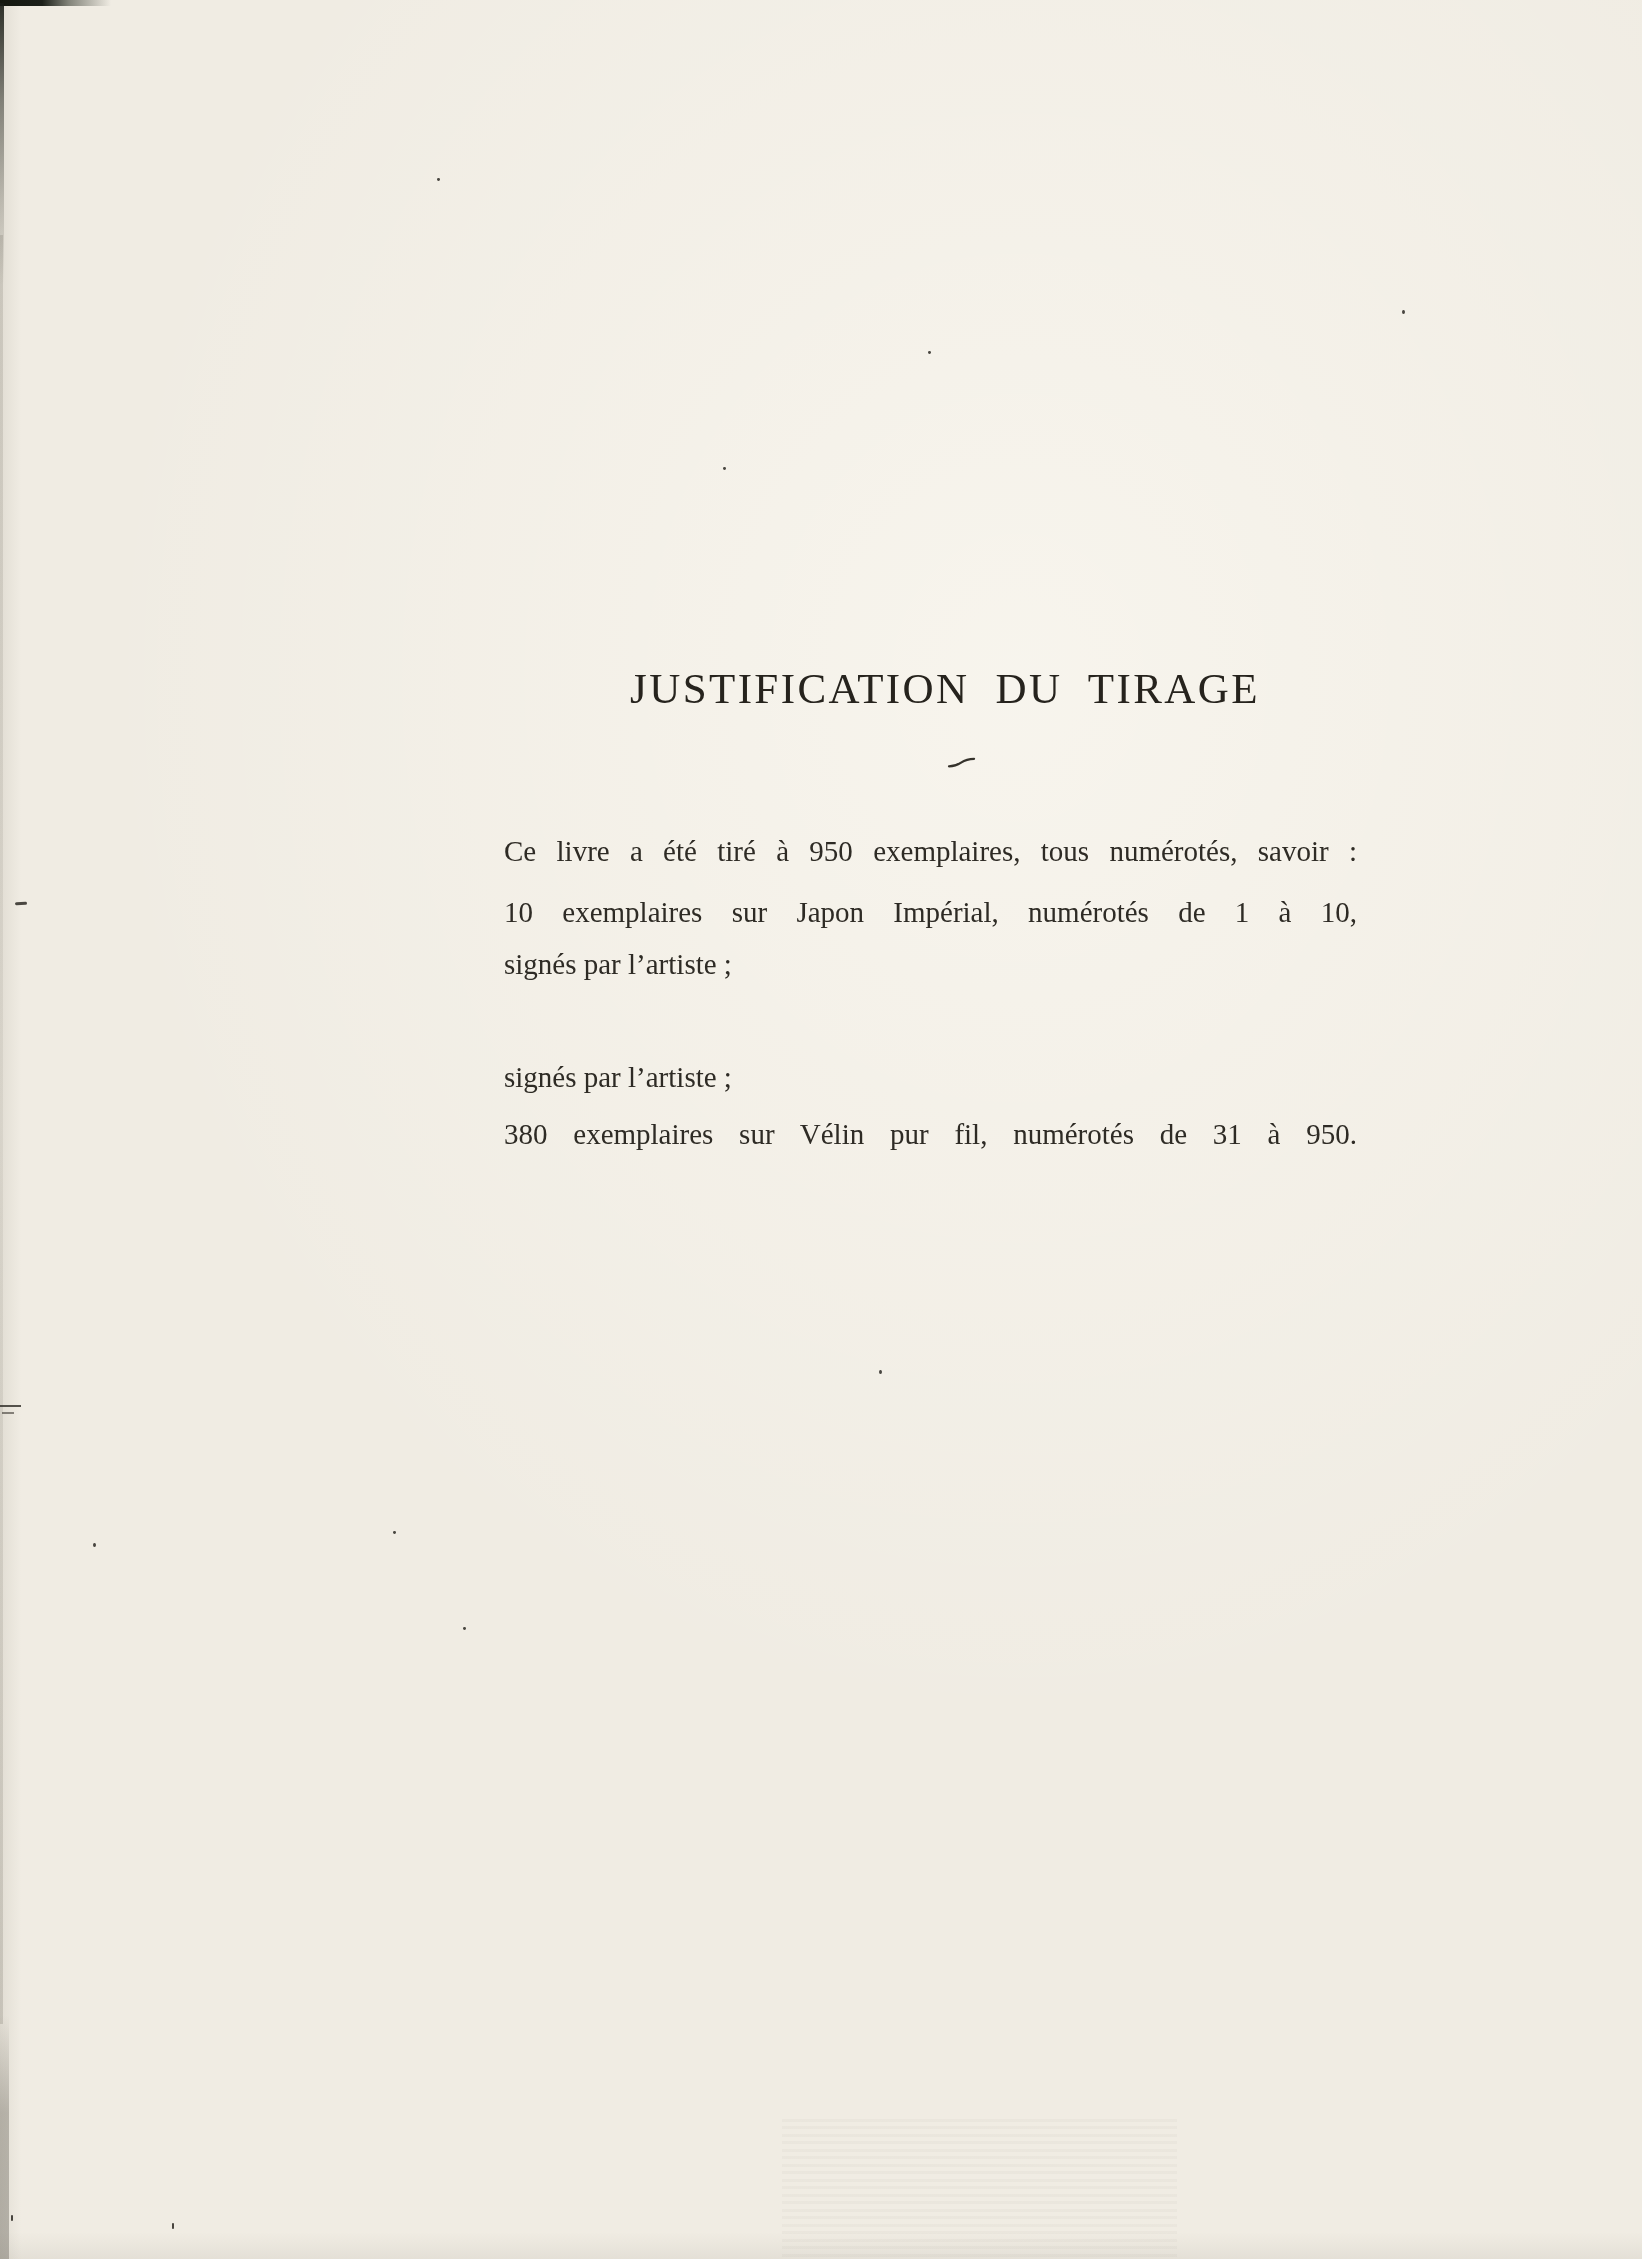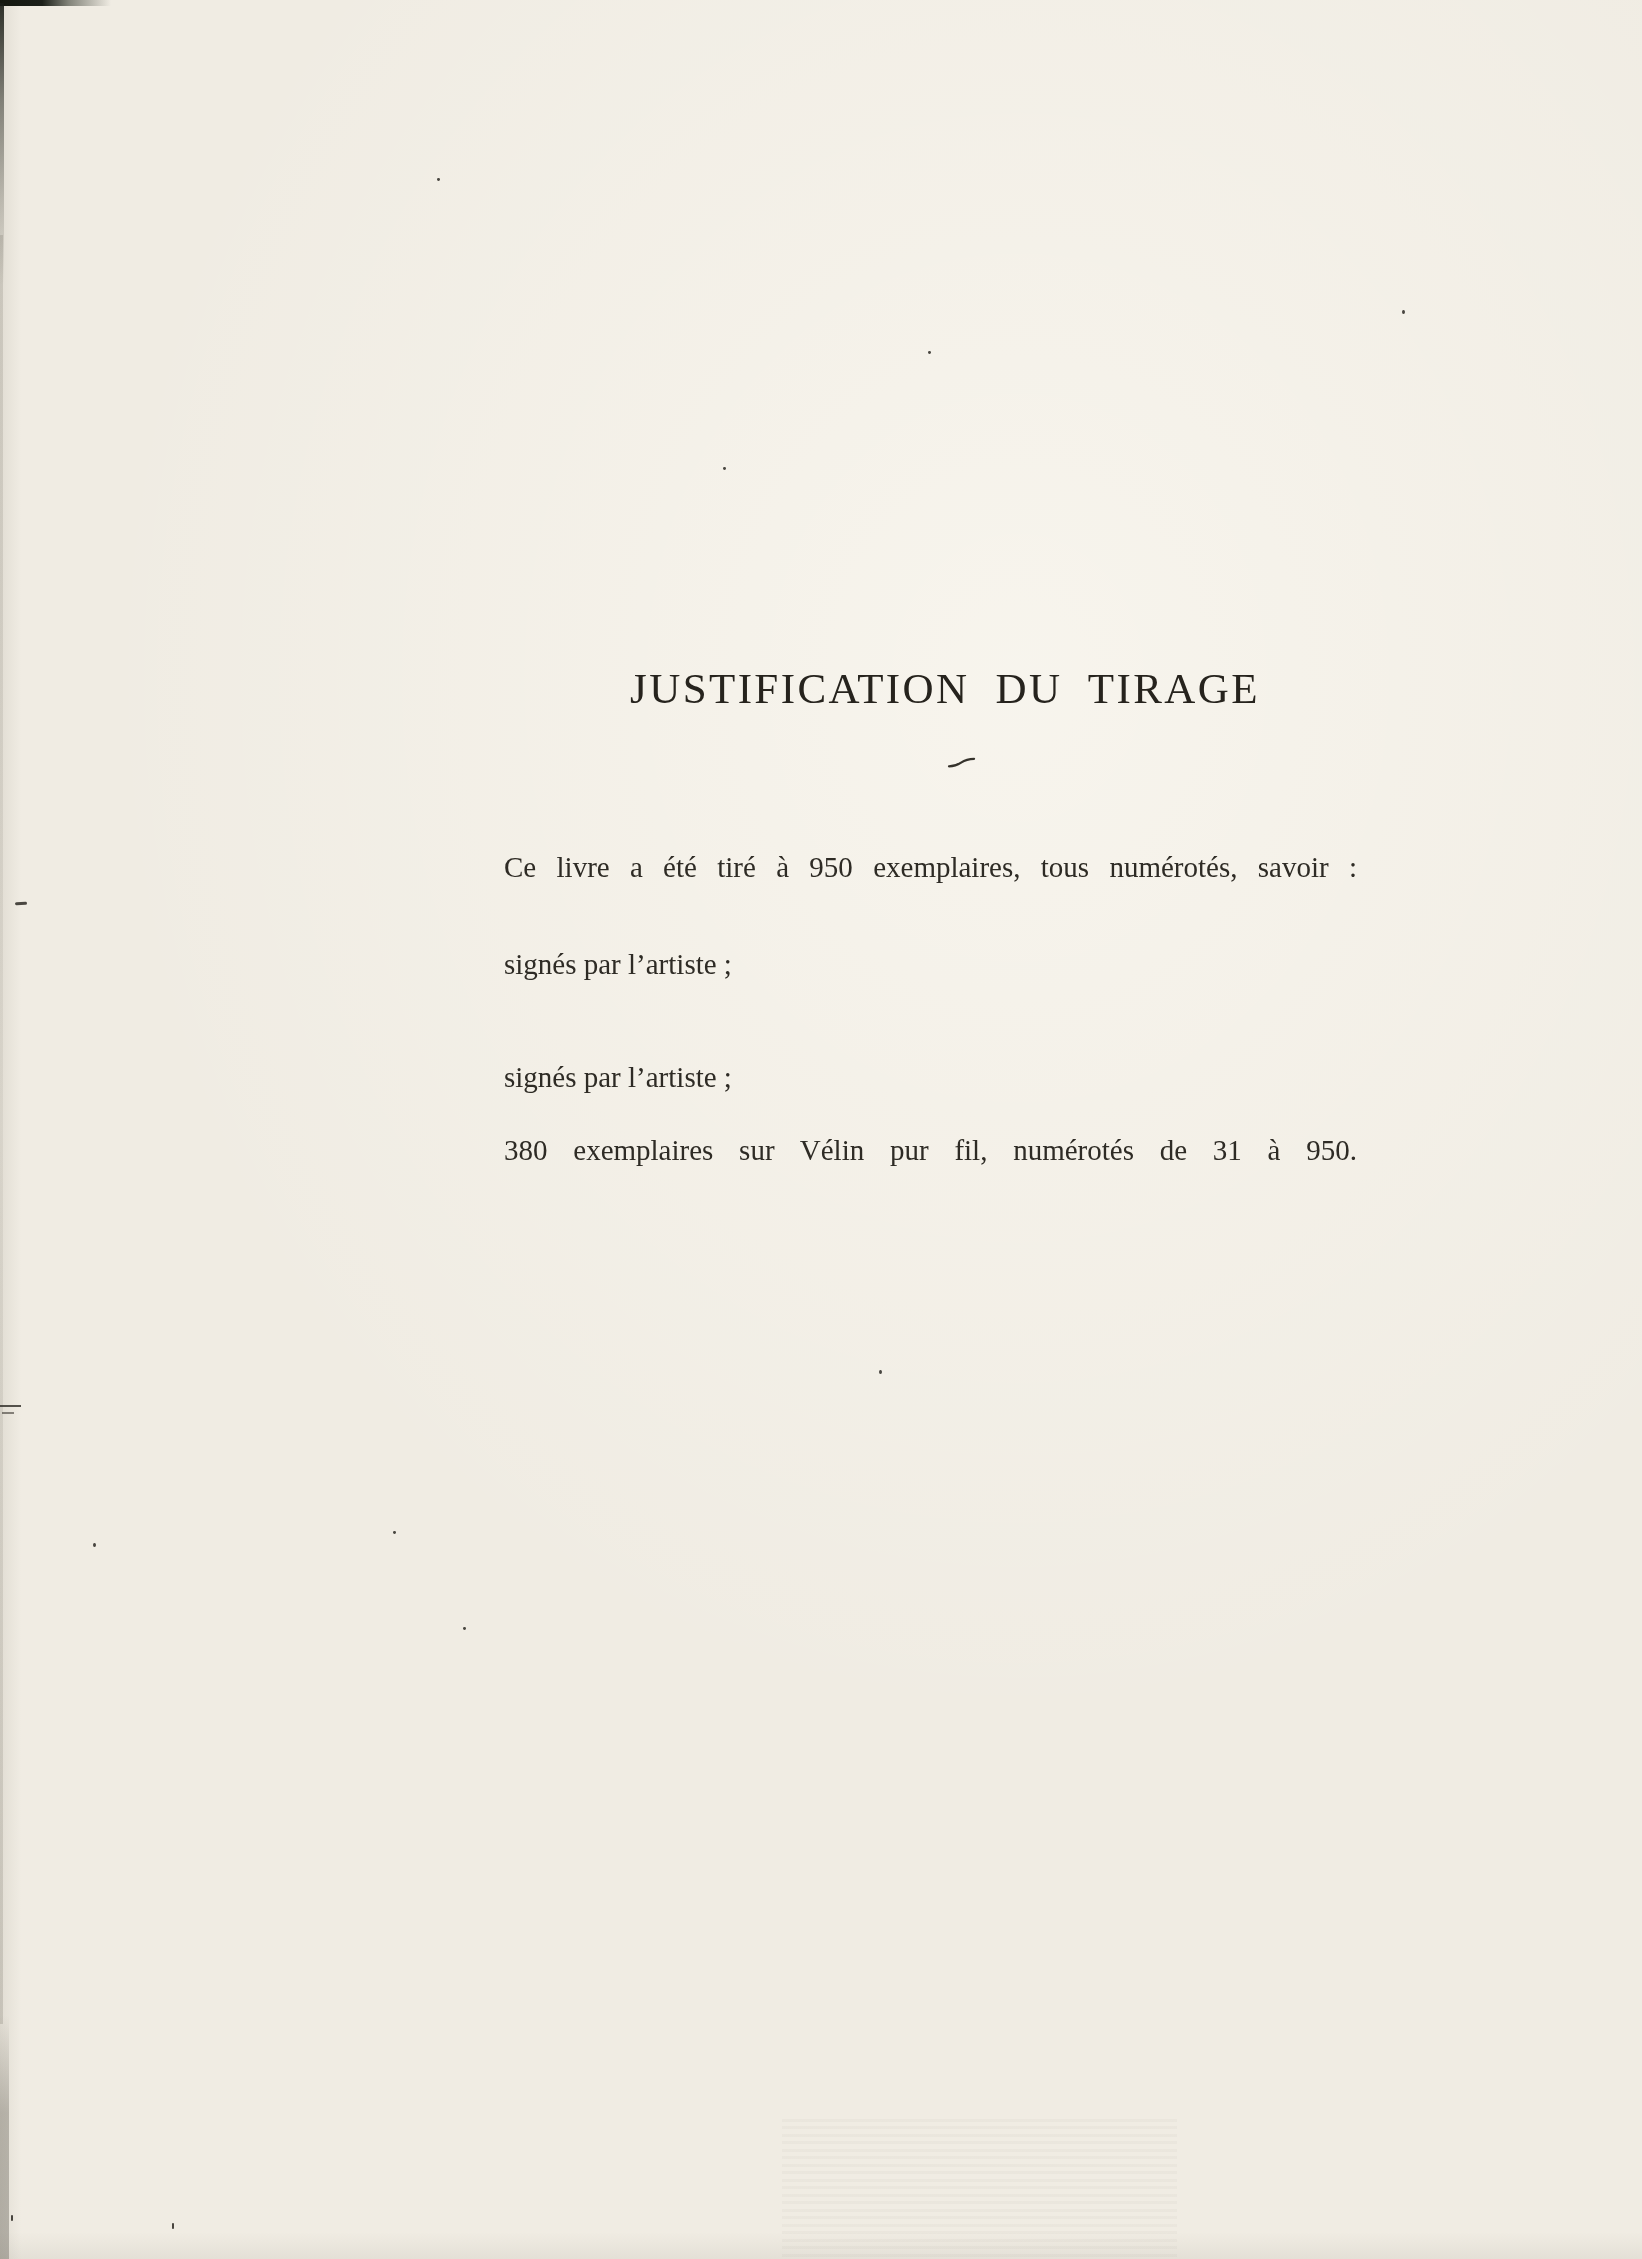--- a/index.html
+++ b/index.html
@@ -78,21 +78,21 @@
     position: absolute; left: 947px; top: 757px;
   }
   .colophon {
     position: absolute; left: 504px; top: 0; width: 853px; height: 2260px;
   }
   .line {
     position: absolute; left: 0; width: 853px;
     font-size: 29px; line-height: 38px;
     color: #2e2b25;
   }
-  .j { text-align: justify; text-align-last: justify; margin-top: 16px; }
+  .j { text-align: justify; text-align-last: justify; }
   .c { text-align: left; }
   .l0 { top: 832px; }
   .l1 { top: 893px; }
   .l2 { top: 945px; }
   .l3 { top: 1004px; }
   .l4 { top: 1058px; }
   .l5 { top: 1115px; }
 </style>
 </head>
 <body>
@@ -123,19 +123,20 @@
   <div class="title">JUSTIFICATION DU TIRAGE</div>
 
   <div class="ornament">
     <svg width="30" height="13" viewBox="0 0 32 14">
       <path d="M2 10 Q 9 10 15 6 T 29 2" fill="none" stroke="#35322b" stroke-width="2.4" stroke-linecap="round"></path>
     </svg>
   </div>
 
   <div class="colophon">
     <div class="line j l0">Ce livre a été tiré à 950 exemplaires, tous numérotés, savoir :</div>
+    <div class="line j l1">10 exemplaires sur Japon Impérial, numérotés de 1 à 10,</div>
     <div class="line c l2">signés par l’artiste ;</div>
     <div class="line c l4">signés par l’artiste ;</div>
     <div class="line j l5">380 exemplaires sur Vélin pur fil, numérotés de 31 à 950.</div>
   </div>
 
 </div>
 
 
 </body></html>

